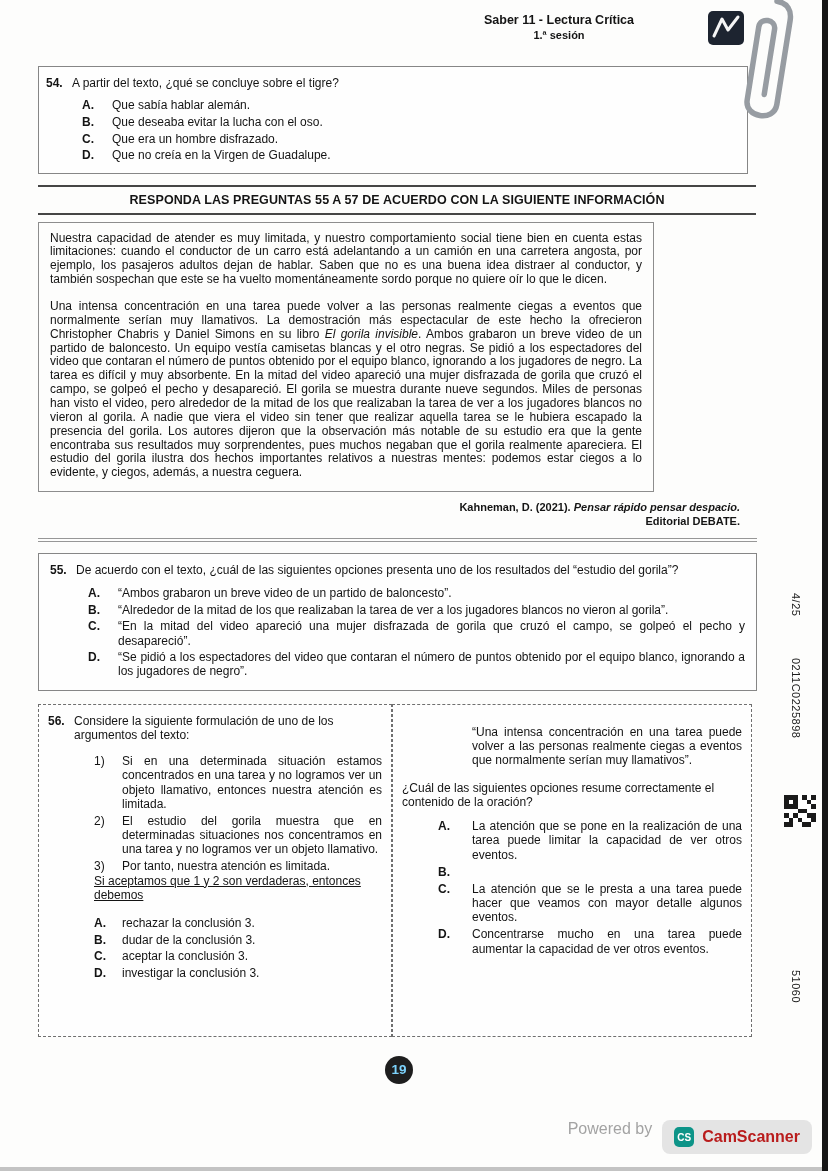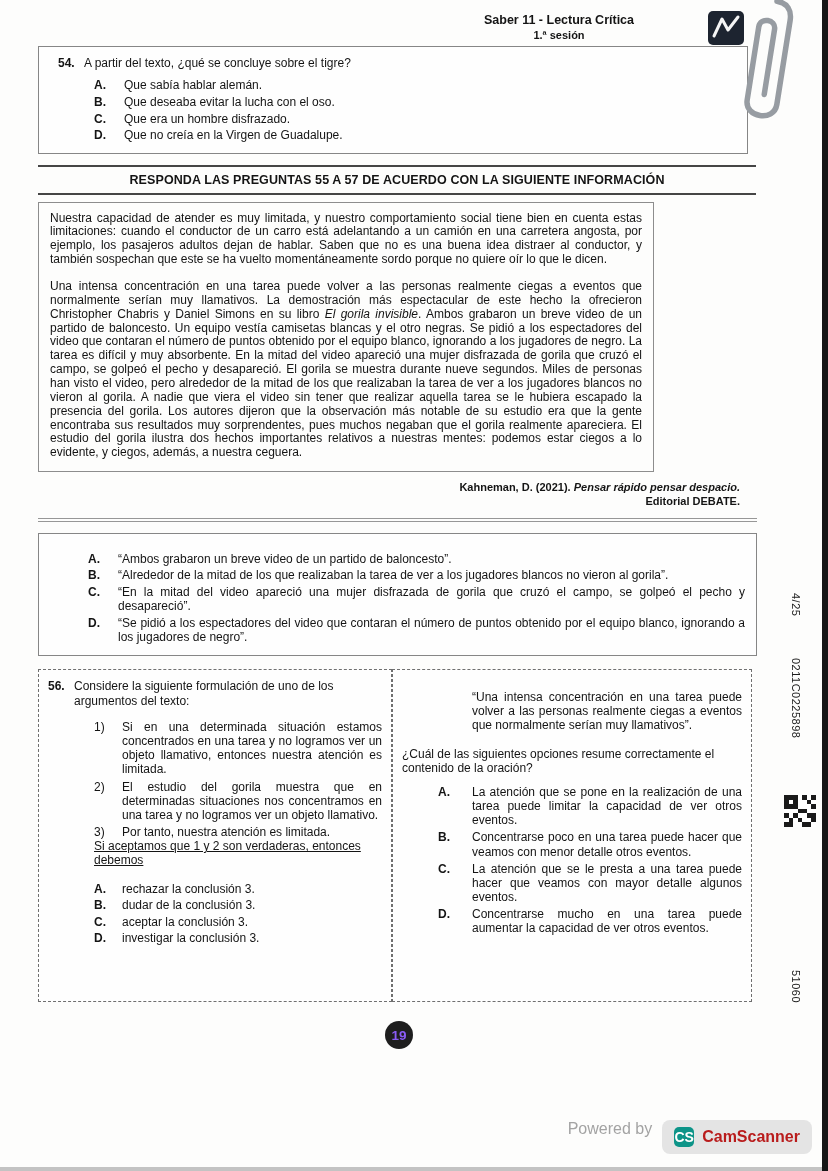--- a/index.html
+++ b/index.html
@@ -18,21 +18,21 @@
   
   .header { position:absolute; top:13px; left:420px; width:278px; text-align:center; line-height:1.25; z-index:2; }
   .header .l1 { font-size:12.5px; font-weight:bold; }
   .header .l2 { font-size:11px; font-weight:bold; }
   .logo { position:absolute; left:707px; top:9px; width:38px; height:38px; z-index:2; }
   .paperclip { position:absolute; left:735px; top:-10px; z-index:3; transform:rotate(9deg); }
 
   .content { position:absolute; left:38px; top:0; width:722px; }
 
   .qbox { border:1px solid #868686; background:#fefefe; }
-  .q54 { margin-top:46px; width:710px; padding:9px 19px 10px; }
+  .q54 { margin-top:66px; width:710px; padding:9px 7px 10px; }
   .q55 { margin-top:11px; width:719px; padding:9px 11px 11px; }
 
   .stem-row { display:flex; font-size:12px; line-height:1.2; }
   .qnum { font-weight:bold; width:26px; flex:none; }
   .stem-text { flex:1; }
 
   .options { margin-top:8px; }
   .q54 .options { margin-left:36px; }
   .q55 .options { margin-left:38px; margin-top:9px; }
   .opt { display:flex; font-size:12px; line-height:1.18; margin-top:2.5px; }
@@ -64,35 +64,35 @@
   .col-56 .options { margin-left:46px; margin-top:14px; }
   .col-56 .opt-letter { width:28px; }
 
   .q57-quote { margin-left:70px; margin-top:11px; text-align:justify; }
   .q57-question { margin-top:14px; text-align:left; }
   .col-57 .options { margin-left:36px; margin-top:10px; }
   .col-57 .opt { margin-top:3px; }
   .col-57 .opt-letter { width:34px; }
 
   .page-circle { margin:19px auto 0; width:28px; height:28px; border-radius:50%; background:#1e1e1e;
-                 color:#8b5cf6; font-size:13.5px; font-weight:bold; display:flex; align-items:center; justify-content:center; }
+                 color:#7dd3fc; font-size:13.5px; font-weight:bold; display:flex; align-items:center; justify-content:center; }
 
   
   .vtext { position:absolute; left:790px; writing-mode:vertical-rl; text-orientation:mixed;
            font-size:11px; color:#1c1c1c; letter-spacing:0.5px; z-index:2; }
   .v-fraction { top:593px; }
   .v-code { top:658px; }
   .v-batch { top:970px; }
   .qr { position:absolute; left:784px; top:795px; z-index:2; }
 
   
   .footer { position:absolute; top:1120px; right:16px; display:flex; align-items:flex-start; gap:10px; z-index:6; }
   .powered { font-size:16px; color:#a3a3a3; }
   .badge { display:flex; align-items:center; gap:8px; background:#e4e4e4; border-radius:8px; padding:7px 12px; }
-  .cs-icon { width:20px; height:20px; border-radius:5px; background:#0d9488; color:#ffffff; font-size:14px;
+  .cs-icon { width:20px; height:20px; border-radius:5px; background:#0d9488; color:#ffffff; font-size:10px;
              font-weight:bold; display:flex; align-items:center; justify-content:center; }
   .badge-label { font-size:16px; font-weight:600; color:#b91c1c; }
 
   i { font-style:italic; }
 </style>
 </head>
 <body>
 
 <div class="page">
 
@@ -144,20 +144,24 @@
     </div>
 
     <div class="attribution">
       <div><span>Kahneman, D. (2021). </span><i>Pensar rápido pensar despacio.</i></div>
       <div>Editorial DEBATE.</div>
     </div>
 
     <div class="double-rule"></div>
 
     <div class="qbox q55">
+      <div class="stem-row">
+        <span class="qnum">55.</span>
+        <span class="stem-text">De acuerdo con el texto, ¿cuál de las siguientes opciones presenta uno de los resultados del “estudio del gorila”?</span>
+      </div>
       <div class="options">
         <div class="opt">
           <span class="opt-letter">A.</span>
           <span class="opt-text">“Ambos grabaron un breve video de un partido de baloncesto”.</span>
         </div>
         <div class="opt">
           <span class="opt-letter">B.</span>
           <span class="opt-text">“Alrededor de la mitad de los que realizaban la tarea de ver a los jugadores blancos no vieron al gorila”.</span>
         </div>
         <div class="opt">
@@ -216,21 +220,20 @@
       <div class="col-box col-57">
         <div class="q57-quote">“Una intensa concentración en una tarea puede volver a las personas realmente ciegas a eventos que normalmente serían muy llamativos”.</div>
         <div class="q57-question">¿Cuál de las siguientes opciones resume correctamente el contenido de la oración?</div>
         <div class="options">
           <div class="opt">
             <span class="opt-letter">A.</span>
             <span class="opt-text">La atención que se pone en la realización de una tarea puede limitar la capacidad de ver otros eventos.</span>
           </div>
           <div class="opt">
             <span class="opt-letter">B.</span>
-            <span class="opt-text">Concentrarse poco en una tarea puede hacer que veamos con menor detalle otros eventos.</span>
           </div>
           <div class="opt">
             <span class="opt-letter">C.</span>
             <span class="opt-text">La atención que se le presta a una tarea puede hacer que veamos con mayor detalle algunos eventos.</span>
           </div>
           <div class="opt">
             <span class="opt-letter">D.</span>
             <span class="opt-text">Concentrarse mucho en una tarea puede aumentar la capacidad de ver otros eventos.</span>
           </div>
         </div>

